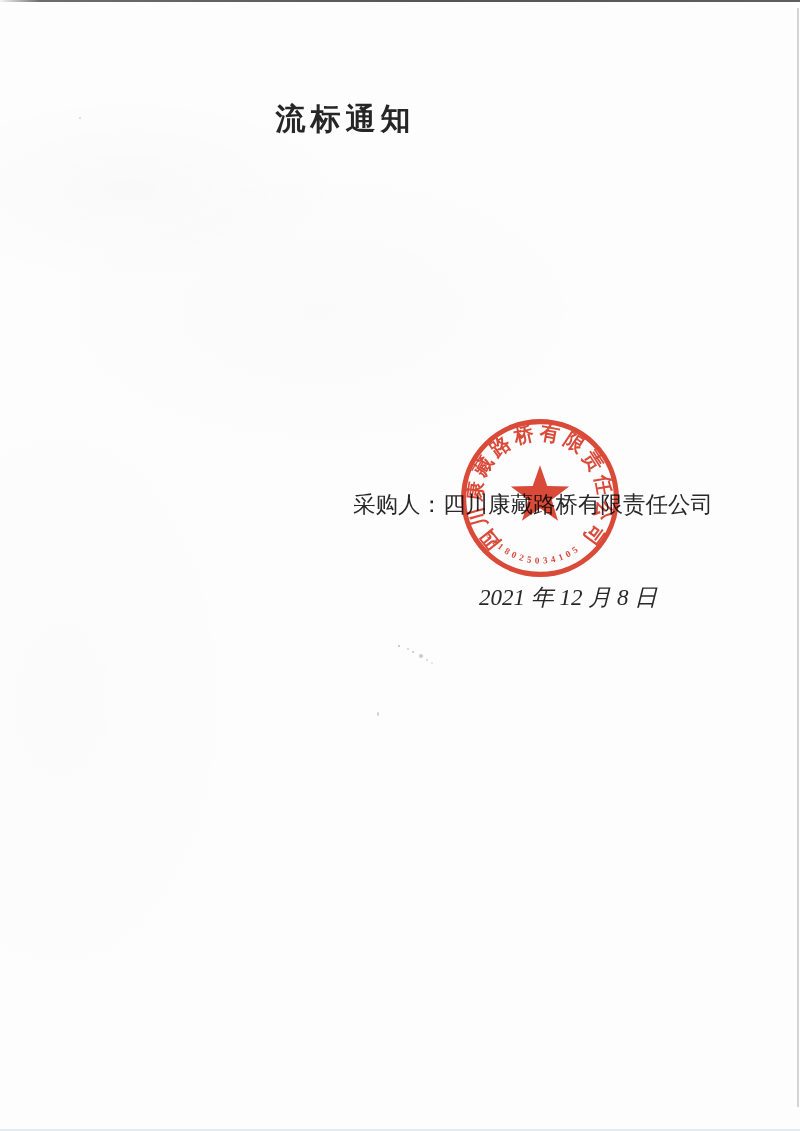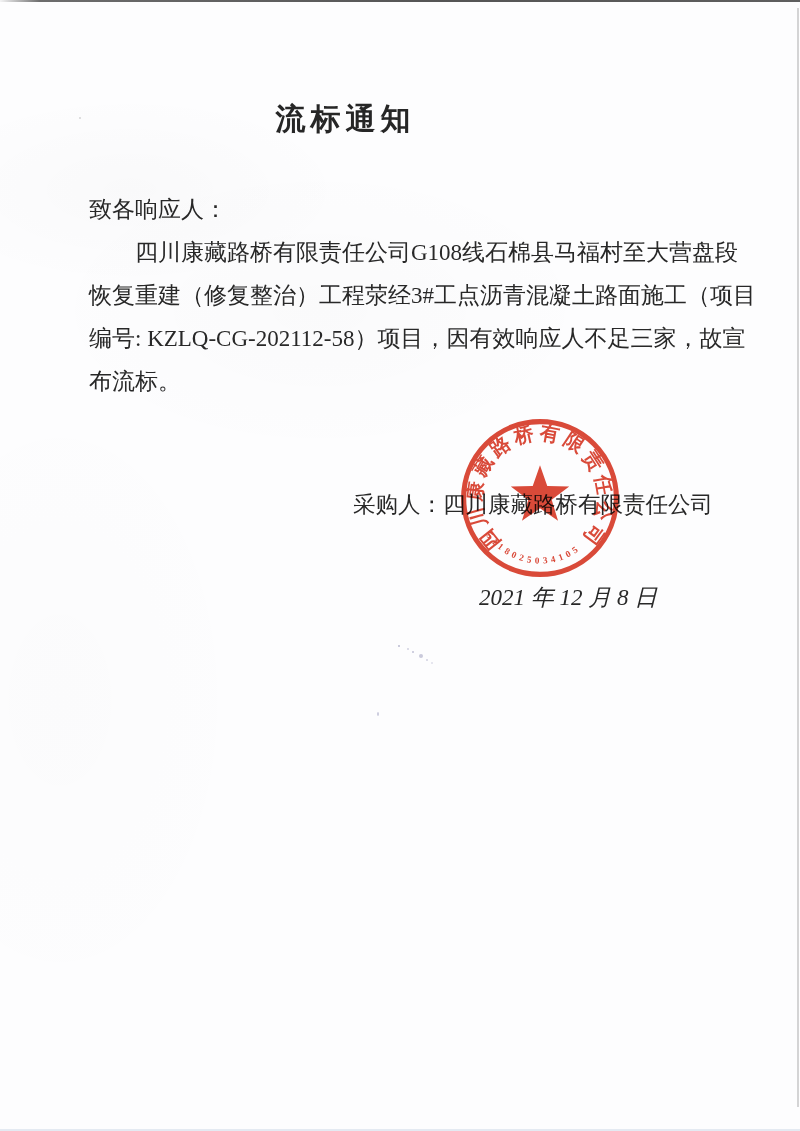--- a/index.html
+++ b/index.html
@@ -83,27 +83,20 @@
 <body>
 
 <div class="page">
 
   <div class="scan-edge-top"></div>
   <div class="scan-edge-right"></div>
   <div class="scan-edge-bottom"></div>
 
   <div class="doc-title">流标通知</div>
 
-  <div class="doc-body">
-    <div class="line">致各响应人：</div>
-    <div class="line indent">四川康藏路桥有限责任公司G108线石棉县马福村至大营盘段</div>
-    <div class="line">恢复重建（修复整治）工程荥经3#工点沥青混凝土路面施工（项目</div>
-    <div class="line">编号: KZLQ-CG-202112-58）项目，因有效响应人不足三家，故宣</div>
-    <div class="line">布流标。</div>
-  </div>
 
   <div class="purchaser-line">采购人：四川康藏路桥有限责任公司</div>
 
   <div class="date-line">2021 年 12 月 8 日</div>
 
   <div class="seal">
     <svg viewBox="0 0 160 160" xmlns="http://www.w3.org/2000/svg">
       <defs>
         <path id="seal-arc-top" d="M 43.4,123.7 A 57,57 0 1 1 116.6,123.7" fill="none"></path>
         <path id="seal-arc-bottom" d="M 27.6,116.7 A 64,64 0 0 0 132.4,116.7" fill="none"></path>

